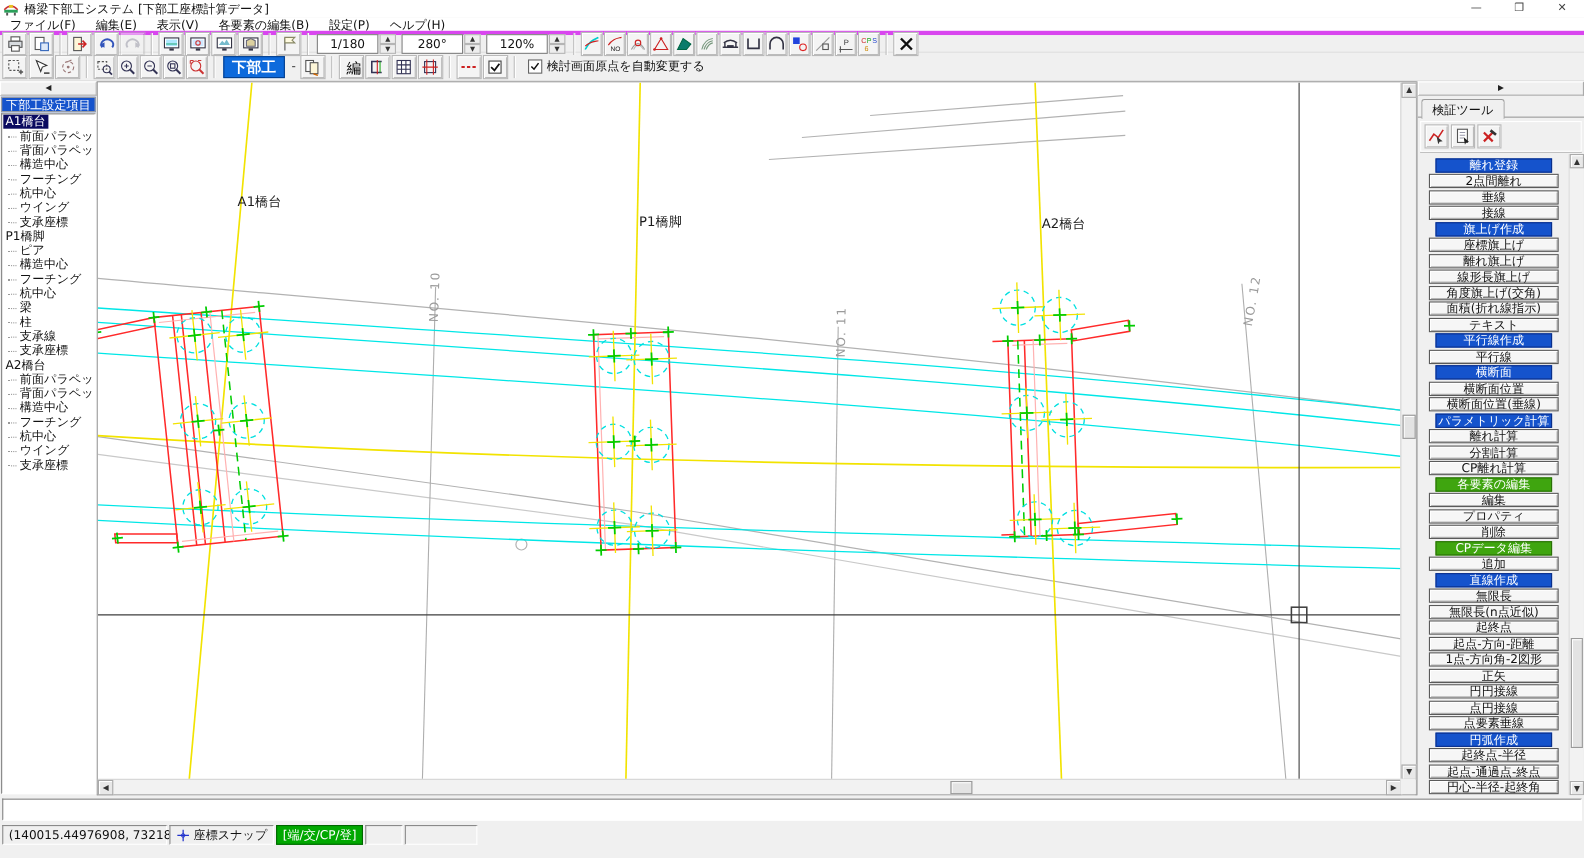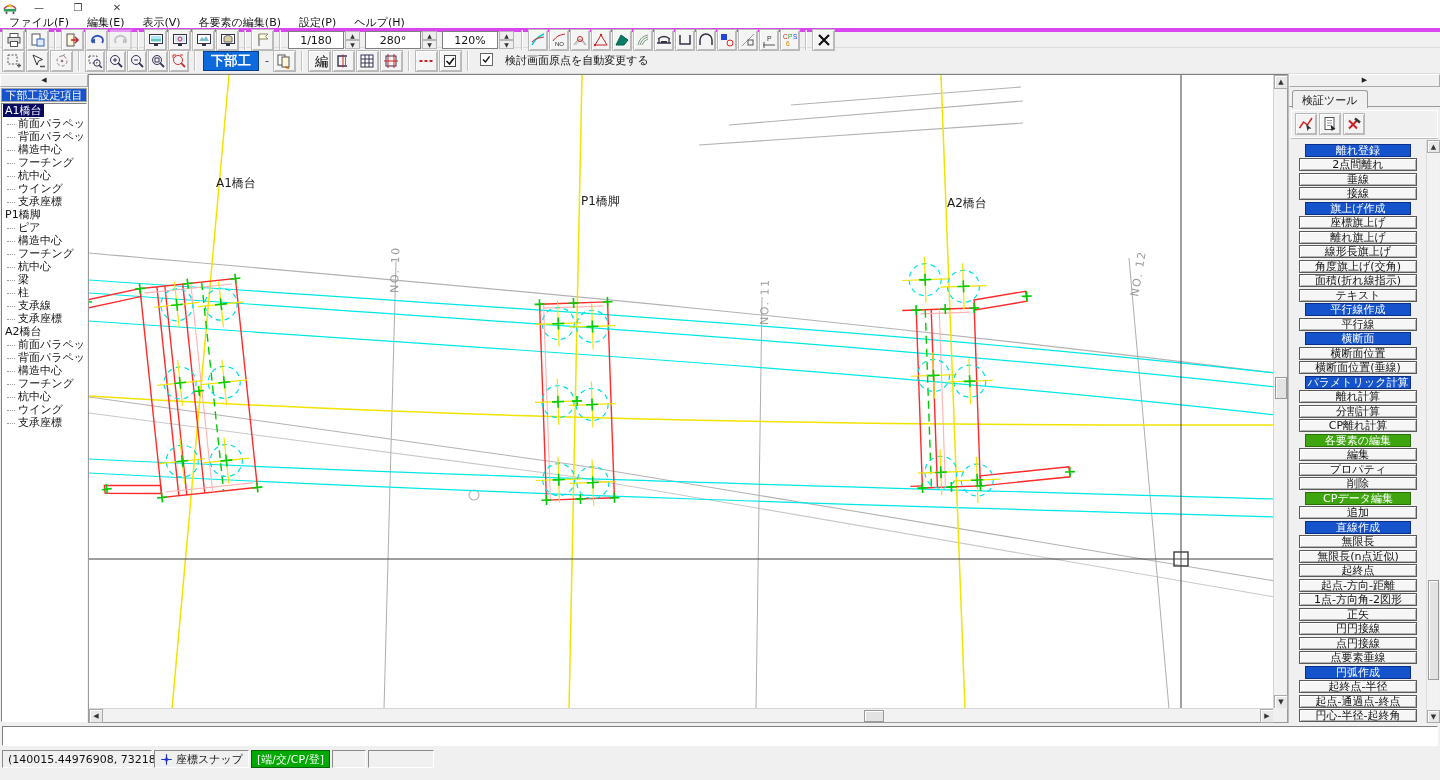--- a/index.html
+++ b/index.html
@@ -28,21 +28,21 @@
   .spin{display:flex;align-items:center;margin:0 2px}
   .spin .val{width:56px;height:18px;background:#fff;border:1px solid #7f7f7f;text-align:center;line-height:17px}
   .spin .arr{display:flex;flex-direction:column;margin-left:1px}
   .spin .arr div{width:15px;height:9px;border:1px solid #b5b5b5;background:#eee;font-size:6px;
                  line-height:7px;text-align:center;color:#333}
   .modebtn{height:20px;padding:0 7px;background:var(--mode-blue);color:#fff;font-weight:bold;
            border:1px solid #05408e;margin:0 2px;line-height:18px}
   .editbtn{width:23px;height:22px;border:1px solid #b9b9b9;background:#f4f4f4;text-align:center;
            line-height:20px;box-shadow:inset 1px 1px 0 #fff,inset -1px -1px 0 #bbb}
   .dash{padding:0 3px;color:#333}
-  .cbwrap{display:flex;gap:12px;margin-left:6px}
+  .cbwrap{display:flex;align-items:center;gap:4px;margin-left:6px}
   .cbbox{width:13px;height:13px;background:#fff;border:1px solid #666;display:flex;align-items:center;justify-content:center}
   .cbbox svg{width:11px;height:11px}
   
   .main{display:flex;height:649px}
   .sidebar{width:88px;display:flex;flex-direction:column;background:#f0f0f0}
   .collapse{height:13px;background:#f0f0f0;border:1px solid #fff;border-bottom-color:#aaa;border-right-color:#aaa;
             text-align:center;font-size:7px;line-height:11px;color:#222}
   .side-header{margin:1px;height:14px;background:var(--accent-blue);color:#fff;text-align:center;
                line-height:13px;border:1px solid #a3a3a3;font-size:11px}
   .treebox{flex:1;margin:0 1px 1px 1px;background:#fff;border:1px solid #808080;border-bottom-color:#fff;
@@ -106,20 +106,21 @@
 <body>
 
 <div class="titlebar">
   <svg width="14" height="14" viewBox="0 0 16 16">
     <rect x="1" y="9" width="14" height="3" fill="#2aa05a"></rect>
     <path d="M1,9 Q8,1 15,9" fill="none" stroke="#cc3333" stroke-width="1.5"></path>
     <rect x="3" y="12" width="2" height="3" fill="#555"></rect>
       <rect x="11" y="12" width="2" height="3" fill="#555"></rect>
     <rect x="6" y="4" width="4" height="3" fill="#e8c020"></rect>
   </svg>
+  <span class="ttl">橋梁下部工システム [下部工座標計算データ]</span>
   <span class="winbtn">—</span>
   <span class="winbtn">❐</span>
   <span class="winbtn">✕</span>
 </div>
 
 <div class="menubar">
   <span class="mi">ファイル(F)</span>
   <span class="mi">編集(E)</span>
   <span class="mi">表示(V)</span>
   <span class="mi">各要素の編集(B)</span>

